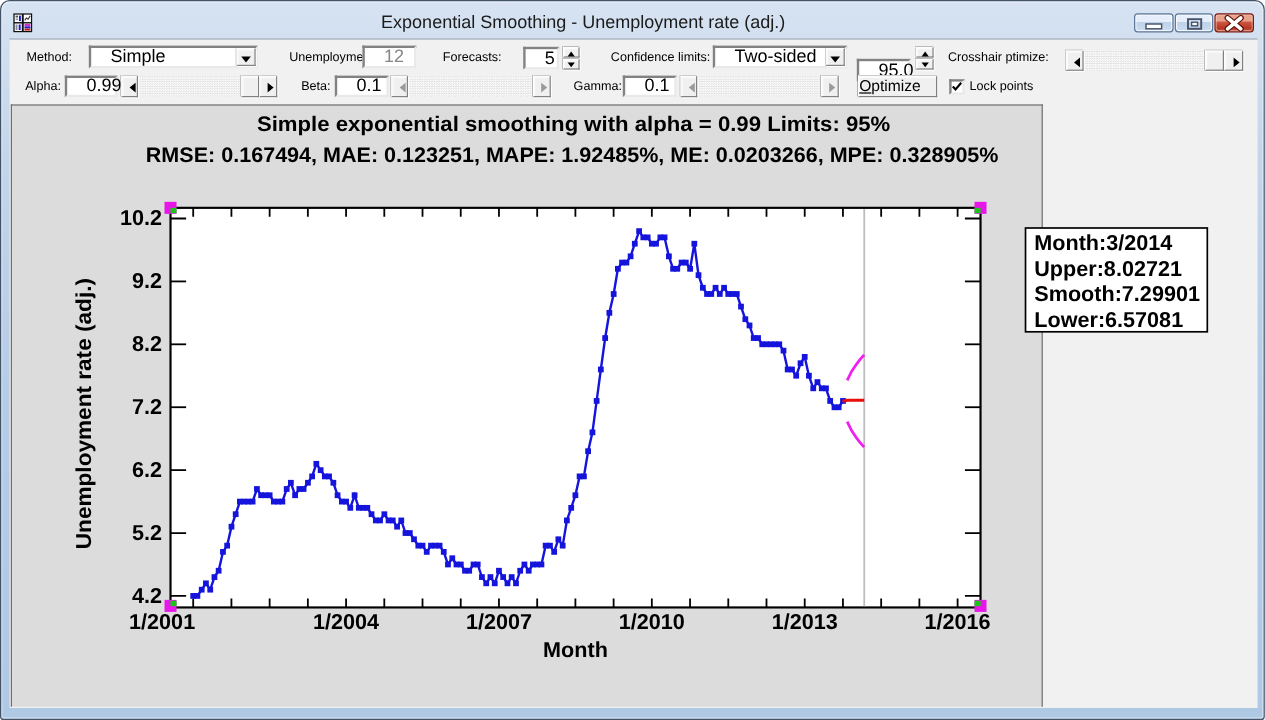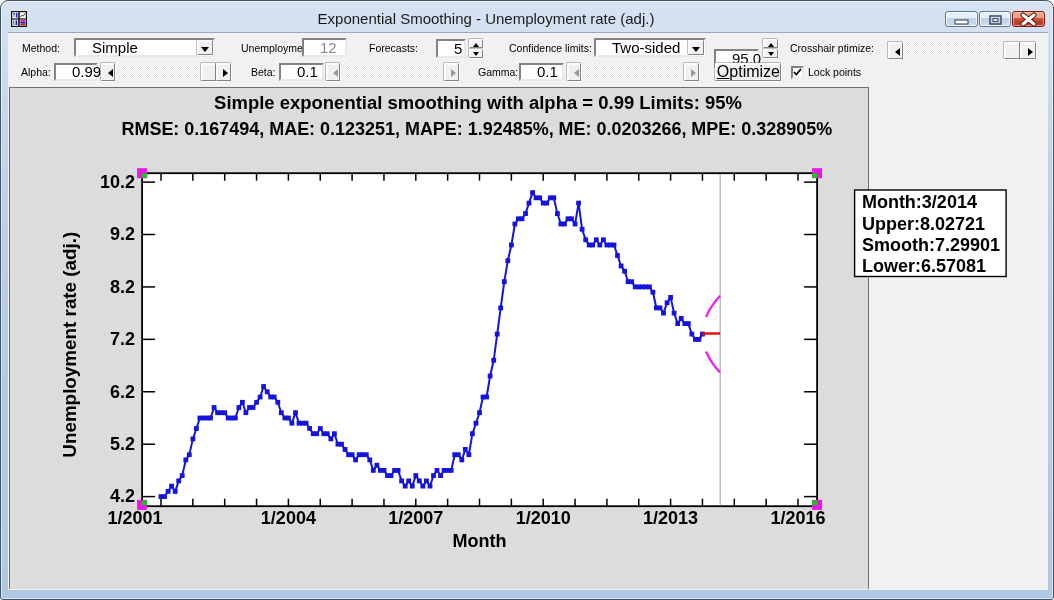--- a/index.html
+++ b/index.html
@@ -111,21 +111,21 @@
       </span>
   <div class="lbl" style="left:470px;top:33px">Gamma:</div>
   <div class="edit" style="left:511px;top:30px;width:45px;height:18px;line-height:14px">0.1</div>
   <div class="track" style="left:559px;top:30px;width:132px;height:18px"></div>
   <span class="btn3d" style="left:559px;top:30px;width:14px;height:18px">
         <i class="arr" style="border:4px solid transparent;border-right:5px solid #9a9a9a;margin-top:5px"></i>
       </span>
   <span class="btn3d" style="left:676px;top:30px;width:15px;height:18px">
         <i class="arr" style="border:4px solid transparent;border-left:5px solid #9a9a9a;margin-top:5px;margin-left:6px"></i>
       </span>
-  <div class="btn3d" style="left:707px;top:30px;width:66px;height:18px;text-align:right;font-size:16px;line-height:16px"><u>O</u>ptimize</div>
+  <div class="btn3d" style="left:707px;top:30px;width:66px;height:18px;text-align:left;font-size:13px;line-height:16px"><u>O</u>ptimize</div>
   <div style="position:absolute;left:783px;top:33px;width:13px;height:13px;background:#fff;border:2px solid;border-color:#828282 #e9e9e9 #e9e9e9 #828282">
    <svg width="9" height="9" viewBox="0 0 9 9" style="position:absolute;left:0px;top:0px">
           <path d="M1 4 L3.3 6.5 L8 1" stroke="#000" stroke-width="1.8" fill="none"></path>
         </svg>
       </div>
   <div class="lbl" style="left:800px;top:33px">Lock points</div>
   <div id="chartzone">
   <svg width="1034" height="500" viewBox="0.5 1 1034 500" style="position:absolute;left:0;top:0">
    <g font-family="Liberation Sans, sans-serif" font-weight="bold" font-size="17.5px" fill="#000">
     <text x="468.5" y="22.0" text-anchor="middle" textLength="527.8" lengthAdjust="spacingAndGlyphs">Simple exponential smoothing with alpha = 0.99 Limits: 95%</text>

